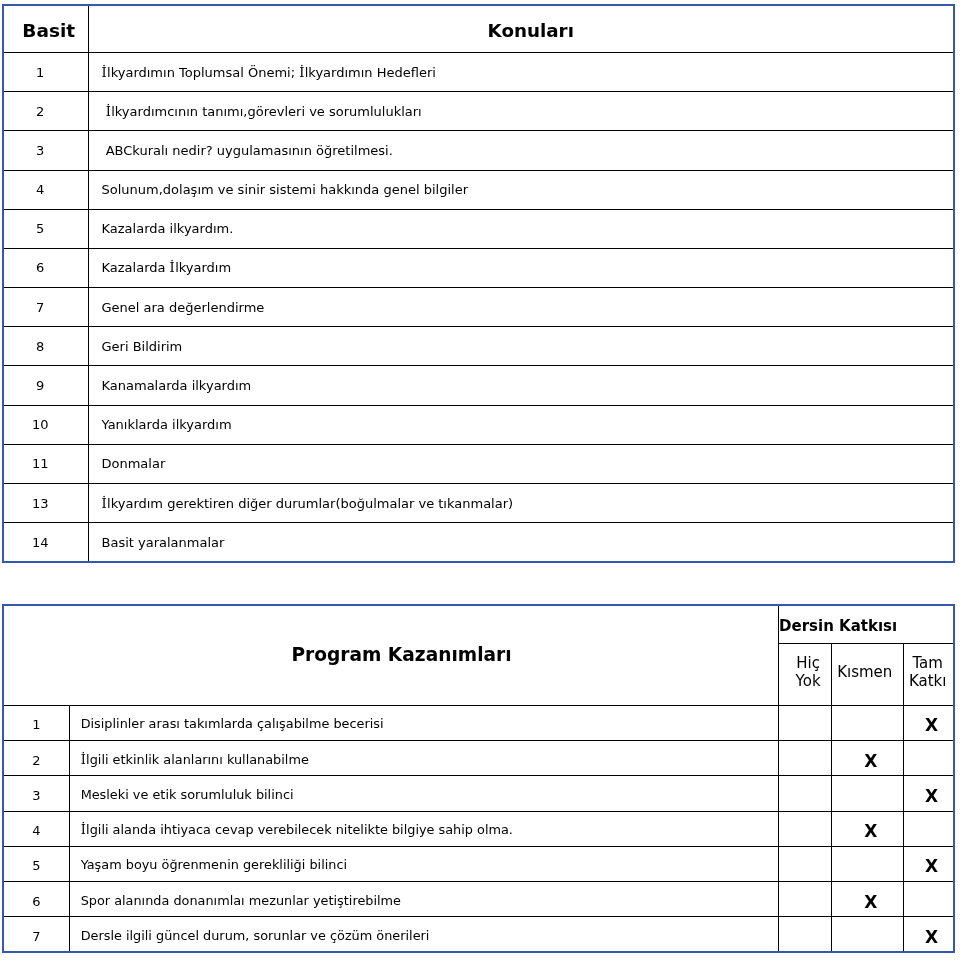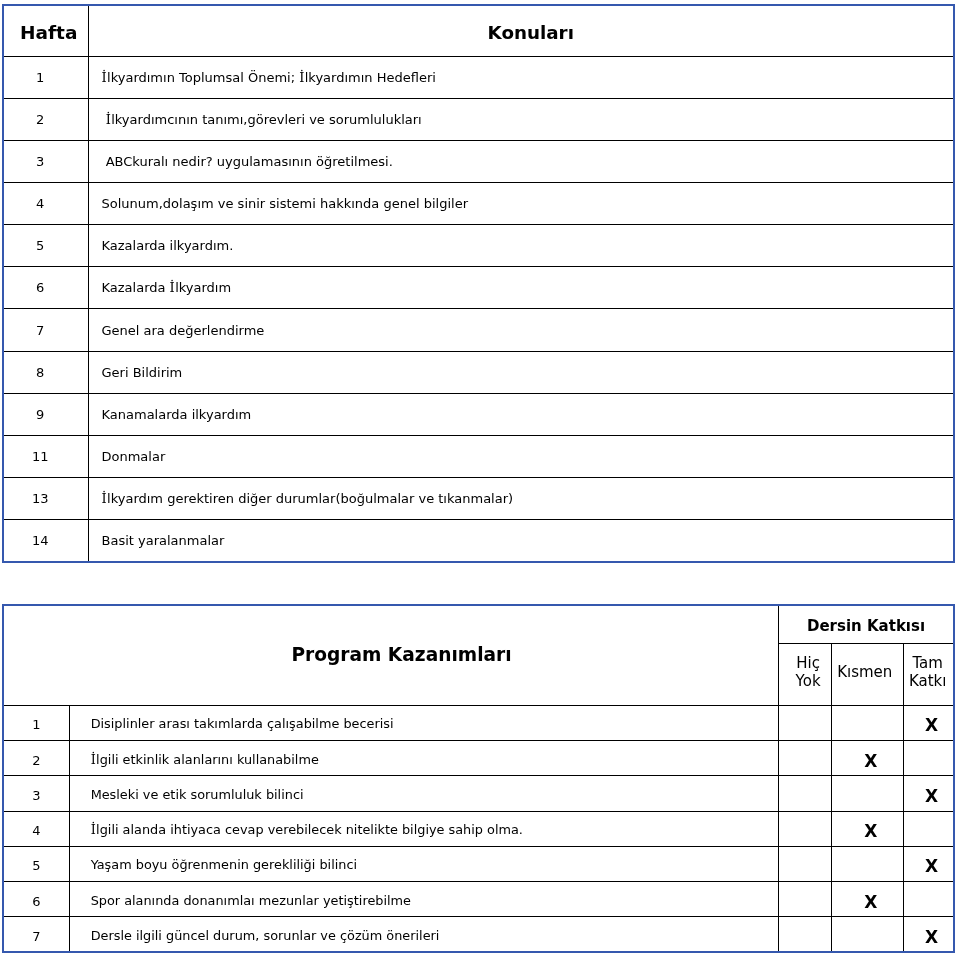--- a/index.html
+++ b/index.html
@@ -21,46 +21,46 @@
   .weeks .hdr td span{position:relative;top:2px;}
   .weeks .hdr .h1{font-size:18.5px;font-weight:bold;text-align:center;padding-left:6px;padding-right:0;}
   .weeks .hdr .h2{font-size:18.3px;font-weight:bold;text-align:center;padding-left:20px;}
   .weeks .row{height:36.75px;}
 
   
   .outcomes{position:absolute;left:2px;top:603.5px;width:953px;
             border:2px solid #3558ae;}
   .outcomes td{border:1px solid #000;}
   .outcomes .num{text-align:center;font-size:13px;line-height:1;}
-  .outcomes .goal{font-size:12.85px;padding-left:21px;white-space:nowrap;line-height:1;}
+  .outcomes .goal{font-size:12.85px;padding-left:11px;white-space:nowrap;line-height:1;}
   .outcomes .goal, .outcomes .num{padding-top:4px;}
   .outcomes .title{font-size:18.6px;font-weight:bold;text-align:center;height:100.8px;padding-left:21px;}
   .outcomes .title span{position:relative;top:-1px;}
-  .outcomes .contrib{font-size:15px;font-weight:bold;text-align:center;height:38.9px;}
+  .outcomes .contrib{font-size:15px;font-weight:bold;height:38.9px;}
   .outcomes .contrib span{position:relative;top:2px;}
   .outcomes .lvl{text-align:center;font-size:15px;line-height:18.2px;height:61.9px;}
   .outcomes .lvl span{display:block;position:relative;top:-2px;}
   .outcomes .lvl:nth-child(1) span{left:3px;}
   .outcomes .lvl:nth-child(2) span{left:-3px;}
   .outcomes .lvl:nth-child(3) span{left:-1px;}
   .outcomes .datarow{height:35.24px;}
   .outcomes .datarow td{height:35.24px;}
   .mark{font-size:17px;font-weight:bold;text-align:center;line-height:1;padding-left:6px;}
   .mark span{display:inline-block;position:relative;top:3px;}
   
   .idot{font-family:"DejaVu Serif",serif;letter-spacing:0.4px;}
 </style>
 </head>
 <body>
 
 <div class="page">
   <table class="weeks">
     <tbody id="weeks-body">
         <tr class="hdr">
-          <td class="num h1"><span>Hafta</span></td>
+          <td class="num h1"><span>Basit</span></td>
           <td class="topic h2"><span>Konuları</span></td>
         </tr>
         <tr class="row">
           <td class="num">1</td>
           <td class="topic"><span class="idot">İ</span>lkyardımın&nbsp;Toplumsal&nbsp;Önemi;&nbsp;<span class="idot">İ</span>lkyardımın&nbsp;Hedefleri</td>
         </tr>
         <tr class="row">
           <td class="num">2</td>
           <td class="topic">&nbsp;<span class="idot">İ</span>lkyardımcının&nbsp;tanımı,görevleri&nbsp;ve&nbsp;sorumlulukları</td>
         </tr>
@@ -84,20 +84,24 @@
           <td class="num">7</td>
           <td class="topic">Genel&nbsp;ara&nbsp;değerlendirme</td>
         </tr>
         <tr class="row">
           <td class="num">8</td>
           <td class="topic">Geri&nbsp;Bildirim</td>
         </tr>
         <tr class="row">
           <td class="num">9</td>
           <td class="topic">Kanamalarda&nbsp;ilkyardım</td>
+        </tr>
+        <tr class="row">
+          <td class="num">10</td>
+          <td class="topic">Yanıklarda&nbsp;ilkyardım</td>
         </tr>
         <tr class="row">
           <td class="num">11</td>
           <td class="topic">Donmalar</td>
         </tr>
         <tr class="row">
           <td class="num">13</td>
           <td class="topic"><span class="idot">İ</span>lkyardım&nbsp;gerektiren&nbsp;diğer&nbsp;durumlar(boğulmalar&nbsp;ve&nbsp;tıkanmalar)</td>
         </tr>
         <tr class="row">

